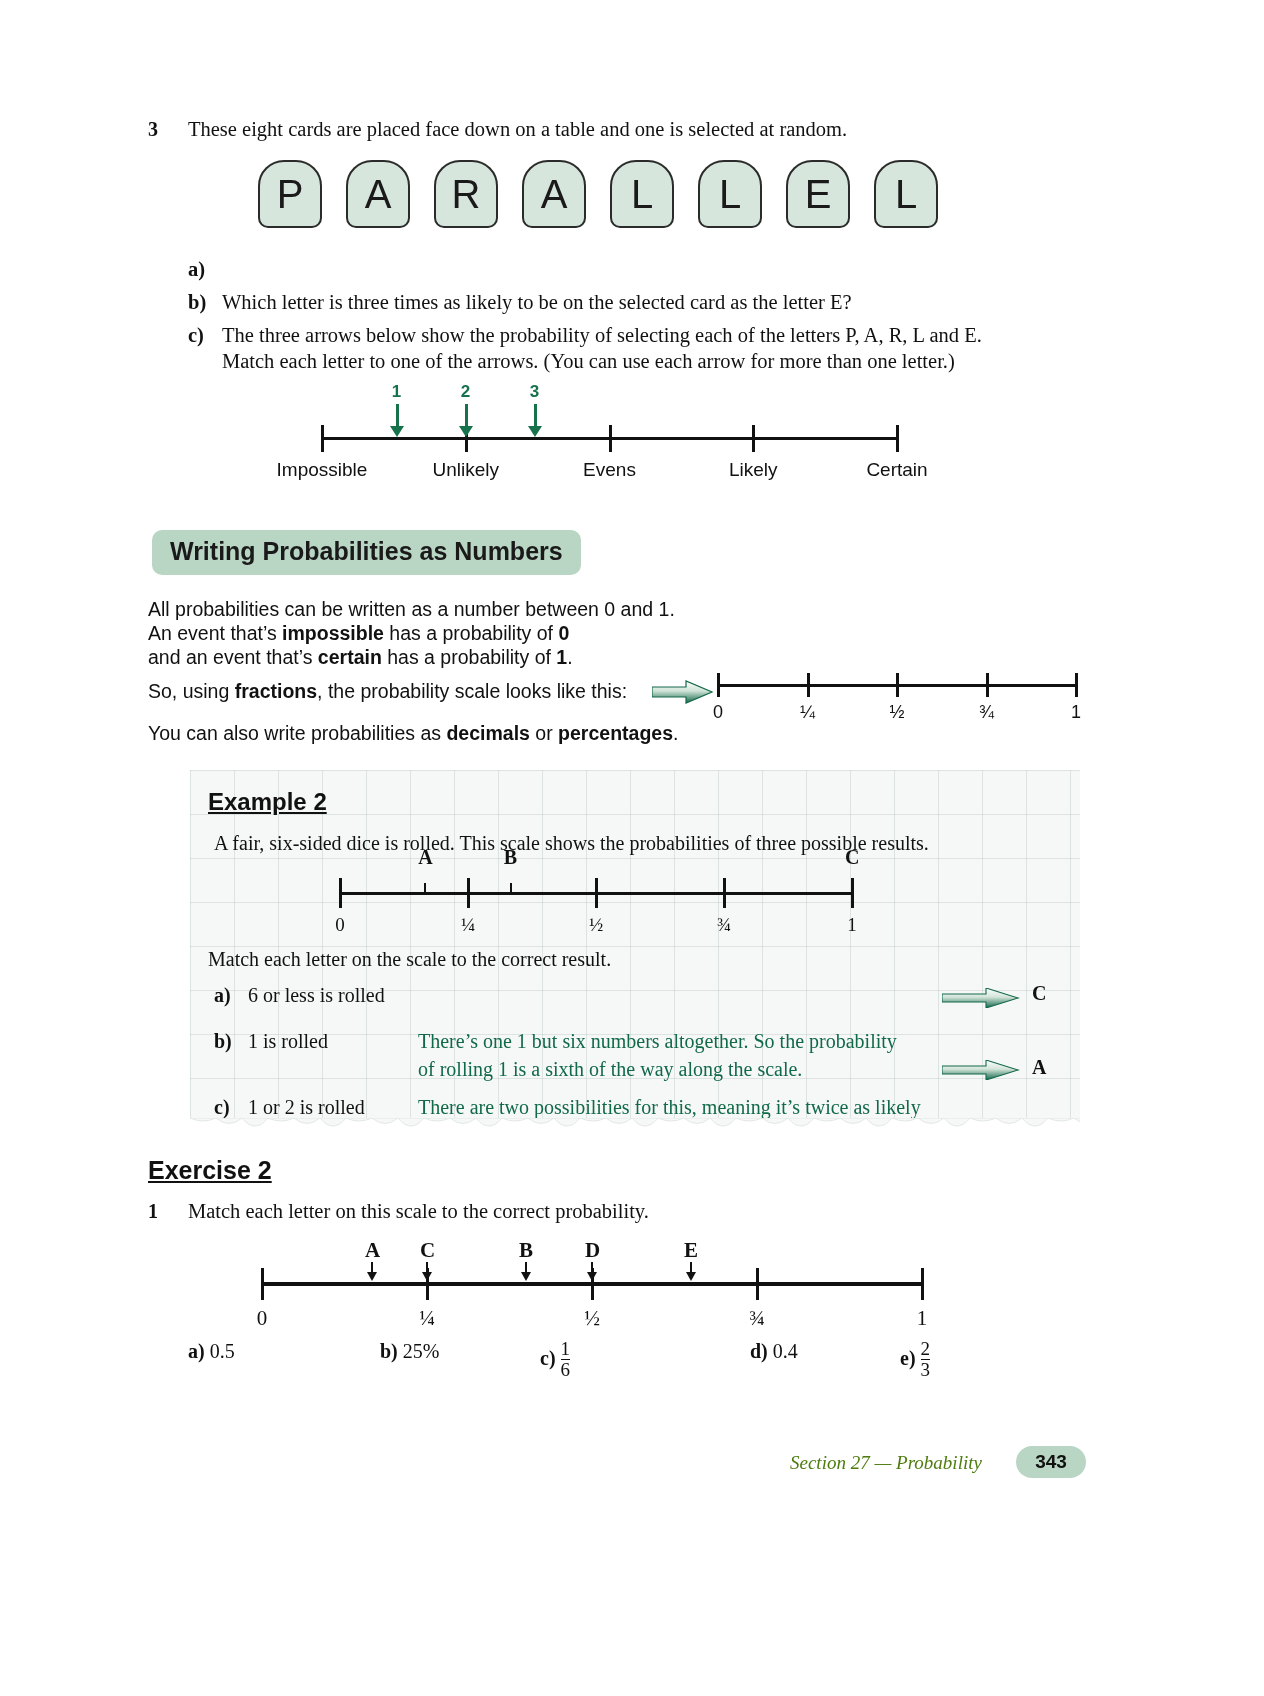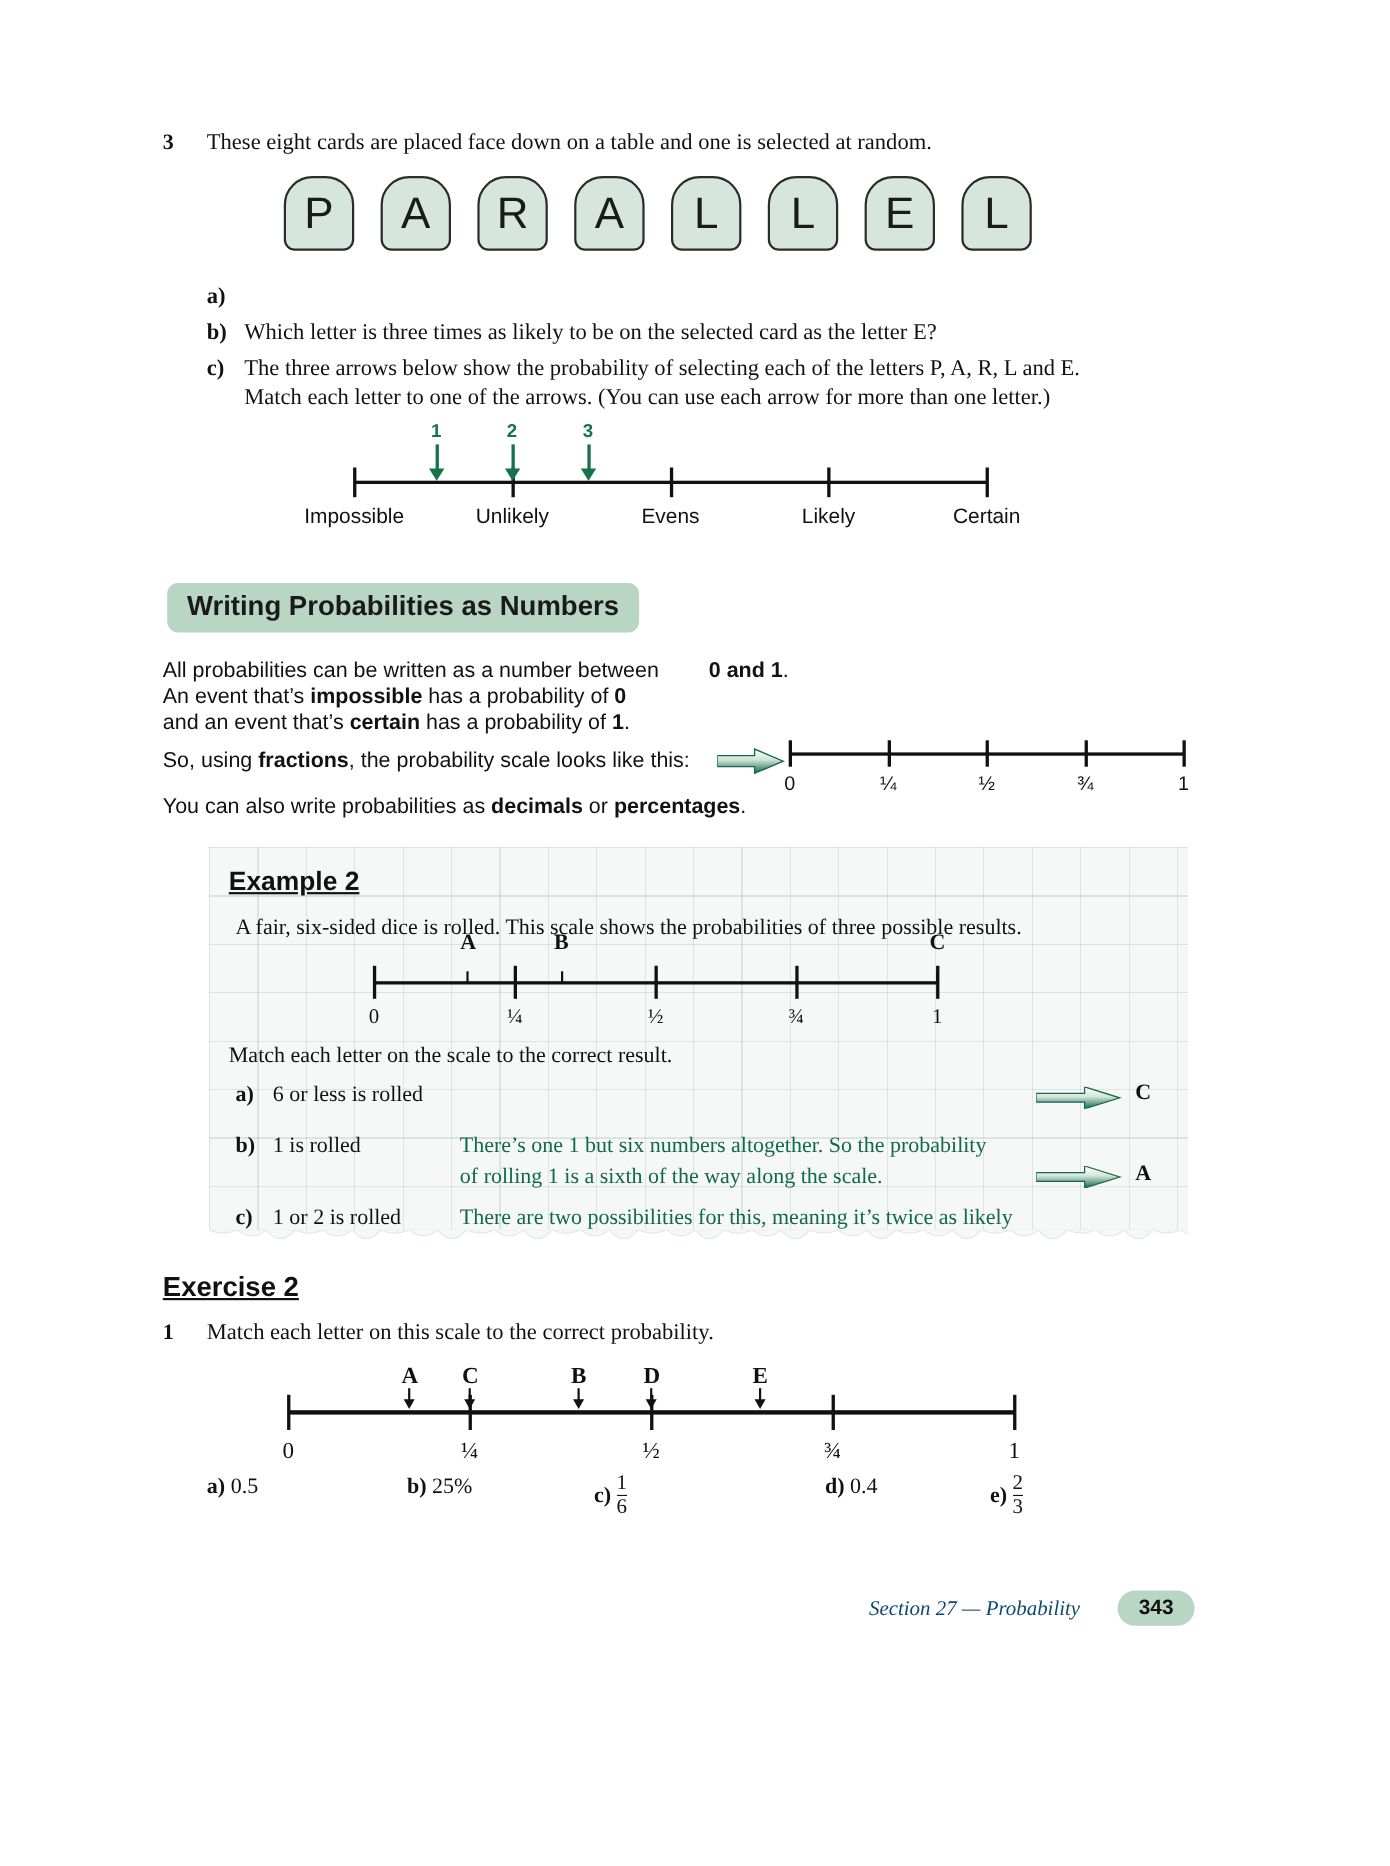--- a/index.html
+++ b/index.html
@@ -106,21 +106,21 @@
 
   .optwrap{position:absolute;top:1340px;font-family:"Liberation Serif",serif;font-size:20px;}
   .optlab{font-weight:bold;}
   .frac{display:inline-block;vertical-align:middle;text-align:center;line-height:1.05;
         font-size:19px;position:relative;top:-1px;}
   .frac .num{display:block;}
   .frac .den{display:block;border-top:1.6px solid #111;}
 
   
   #footer{position:absolute;left:790px;top:1452px;font-family:"Liberation Serif",serif;
-          font-style:italic;font-size:19px;color:#0c4a6e;}
+          font-style:italic;font-size:19px;color:#4d7c0f;}
   #pagebadge{position:absolute;left:1016px;top:1446px;width:70px;height:32px;
              background:#b9d5c4;border-radius:16px;display:flex;align-items:center;
              justify-content:center;font-family:"Liberation Sans",sans-serif;
              font-weight:bold;font-size:19px;color:#111;}
 </style>
 </head>
 <body>
 
 <div class="page">
 
@@ -167,21 +167,21 @@
       <div class="arrowlabel" style="left: 138.75px; top: 0px;">2</div>
       <div class="darrow" style="left: 142.75px; top: 22px; height: 24px;"></div>
       <div class="dhead" style="left: 136.75px; top: 44px;"></div>
       <div class="arrowlabel" style="left: 207.75px; top: 0px;">3</div>
       <div class="darrow" style="left: 211.75px; top: 22px; height: 24px;"></div>
       <div class="dhead" style="left: 205.75px; top: 44px;"></div>
     </div>
 
   <div id="sechead">Writing Probabilities as Numbers</div>
 
-  <div class="bodytxt" style="left:148px;top:598px;"><span>All probabilities can be written as a number between </span><span style="font-weight: bold; margin-left: 40px;">0 and 1</span><span>.</span></div>
+  <div class="bodytxt" style="left:148px;top:598px;"><span>All probabilities can be written as a number between </span><span style="font-weight: normal;">0 and 1</span><span>.</span></div>
   <div class="bodytxt" style="left:148px;top:622px;"><span>An event that’s </span><span style="font-weight: bold;">impossible</span><span> has a probability of </span><span style="font-weight: bold;">0</span></div>
   <div class="bodytxt" style="left:148px;top:646px;"><span>and an event that’s </span><span style="font-weight: bold;">certain</span><span> has a probability of </span><span style="font-weight: bold;">1</span><span>.</span></div>
   <div class="bodytxt" style="left:148px;top:680px;"><span>So, using </span><span style="font-weight: bold;">fractions</span><span>, the probability scale looks like this:</span></div>
   <div class="bodytxt" style="left:148px;top:722px;"><span>You can also write probabilities as </span><span style="font-weight: bold;">decimals</span><span> or </span><span style="font-weight: bold;">percentages</span><span>.</span></div>
 
   <svg class="fatarrow" style="left:652px;top:680px;" width="62" height="24">
     <defs>
       <linearGradient id="gg" x1="0" y1="0" x2="0" y2="1">
         <stop offset="0%" stop-color="#ffffff"></stop>
         <stop offset="45%" stop-color="#cfe3d7"></stop>
@@ -309,21 +309,21 @@
       <div class="s4letter" style="left: 323px; top: 0px;">D</div>
       <div class="bArrow" style="left: 329px; top: 24px; height: 12px;"></div>
       <div class="bHead" style="left: 325px; top: 34px;"></div>
       <div class="s4letter" style="left: 422px; top: 0px;">E</div>
       <div class="bArrow" style="left: 428px; top: 24px; height: 12px;"></div>
       <div class="bHead" style="left: 424px; top: 34px;"></div>
     </div>
 
   <div id="opts">
       <div class="optwrap" style="left: 188px;"><span class="optlab">a) </span><span>0.5</span></div>
-      <div class="optwrap" style="left: 370px; text-align: right;"><span class="optlab">b) </span><span>25%</span></div>
+      <div class="optwrap" style="left: 380px; text-align: right;"><span class="optlab">b) </span><span>25%</span></div>
       <div class="optwrap" style="left: 540px;"><span class="optlab">c) </span><span class="frac"><span class="num">1</span><span class="den">6</span></span></div>
       <div class="optwrap" style="left: 718px; margin-left: 32px;"><span class="optlab">d) </span><span>0.4</span></div>
       <div class="optwrap" style="left: 900px;"><span class="optlab">e) </span><span class="frac"><span class="num">2</span><span class="den">3</span></span></div>
     </div>
 
   <div id="footer">Section 27 — Probability</div>
   <div id="pagebadge">343</div>
 
 </div>
 

